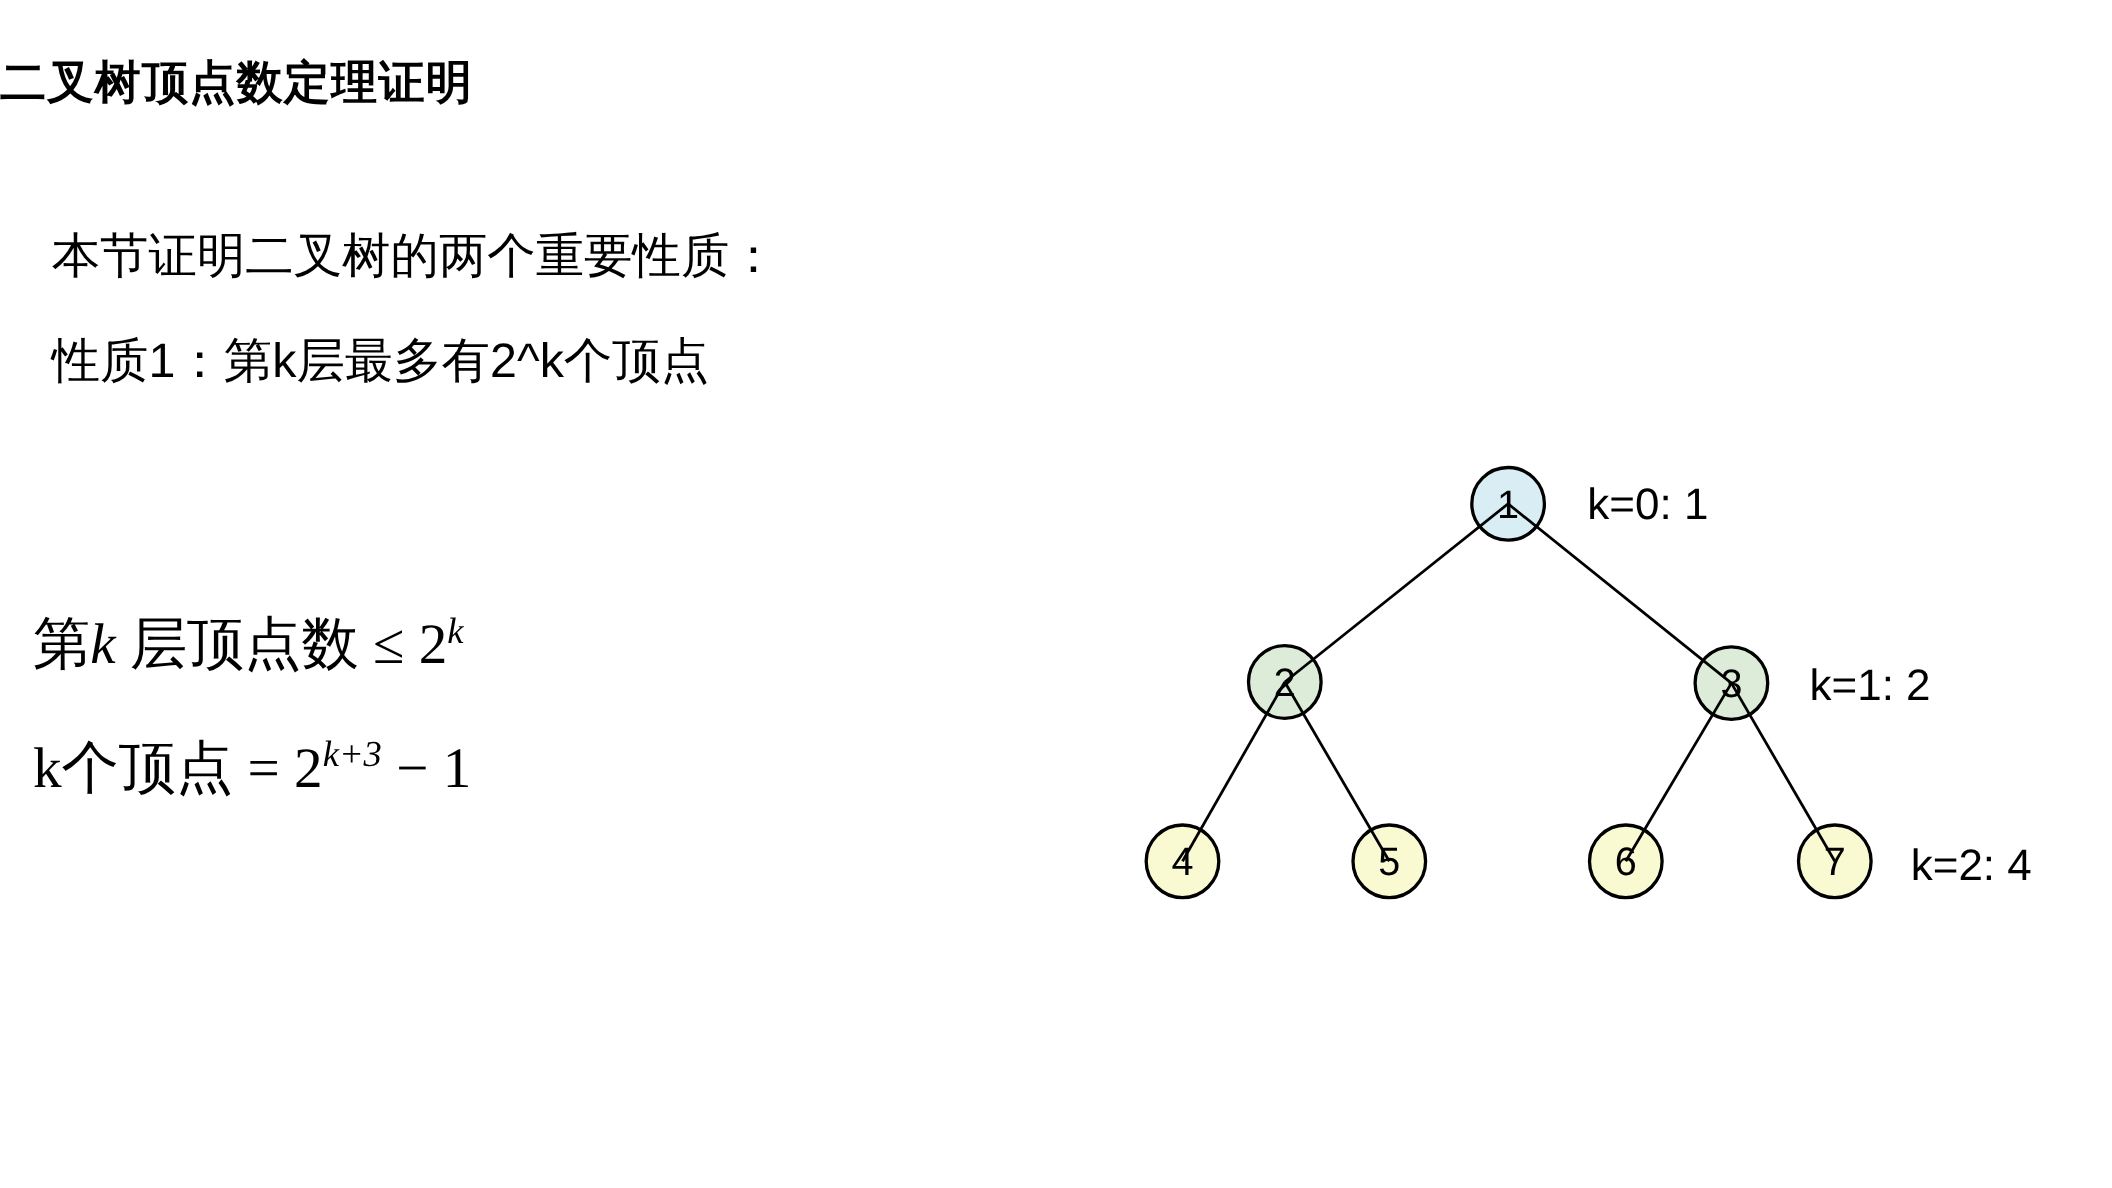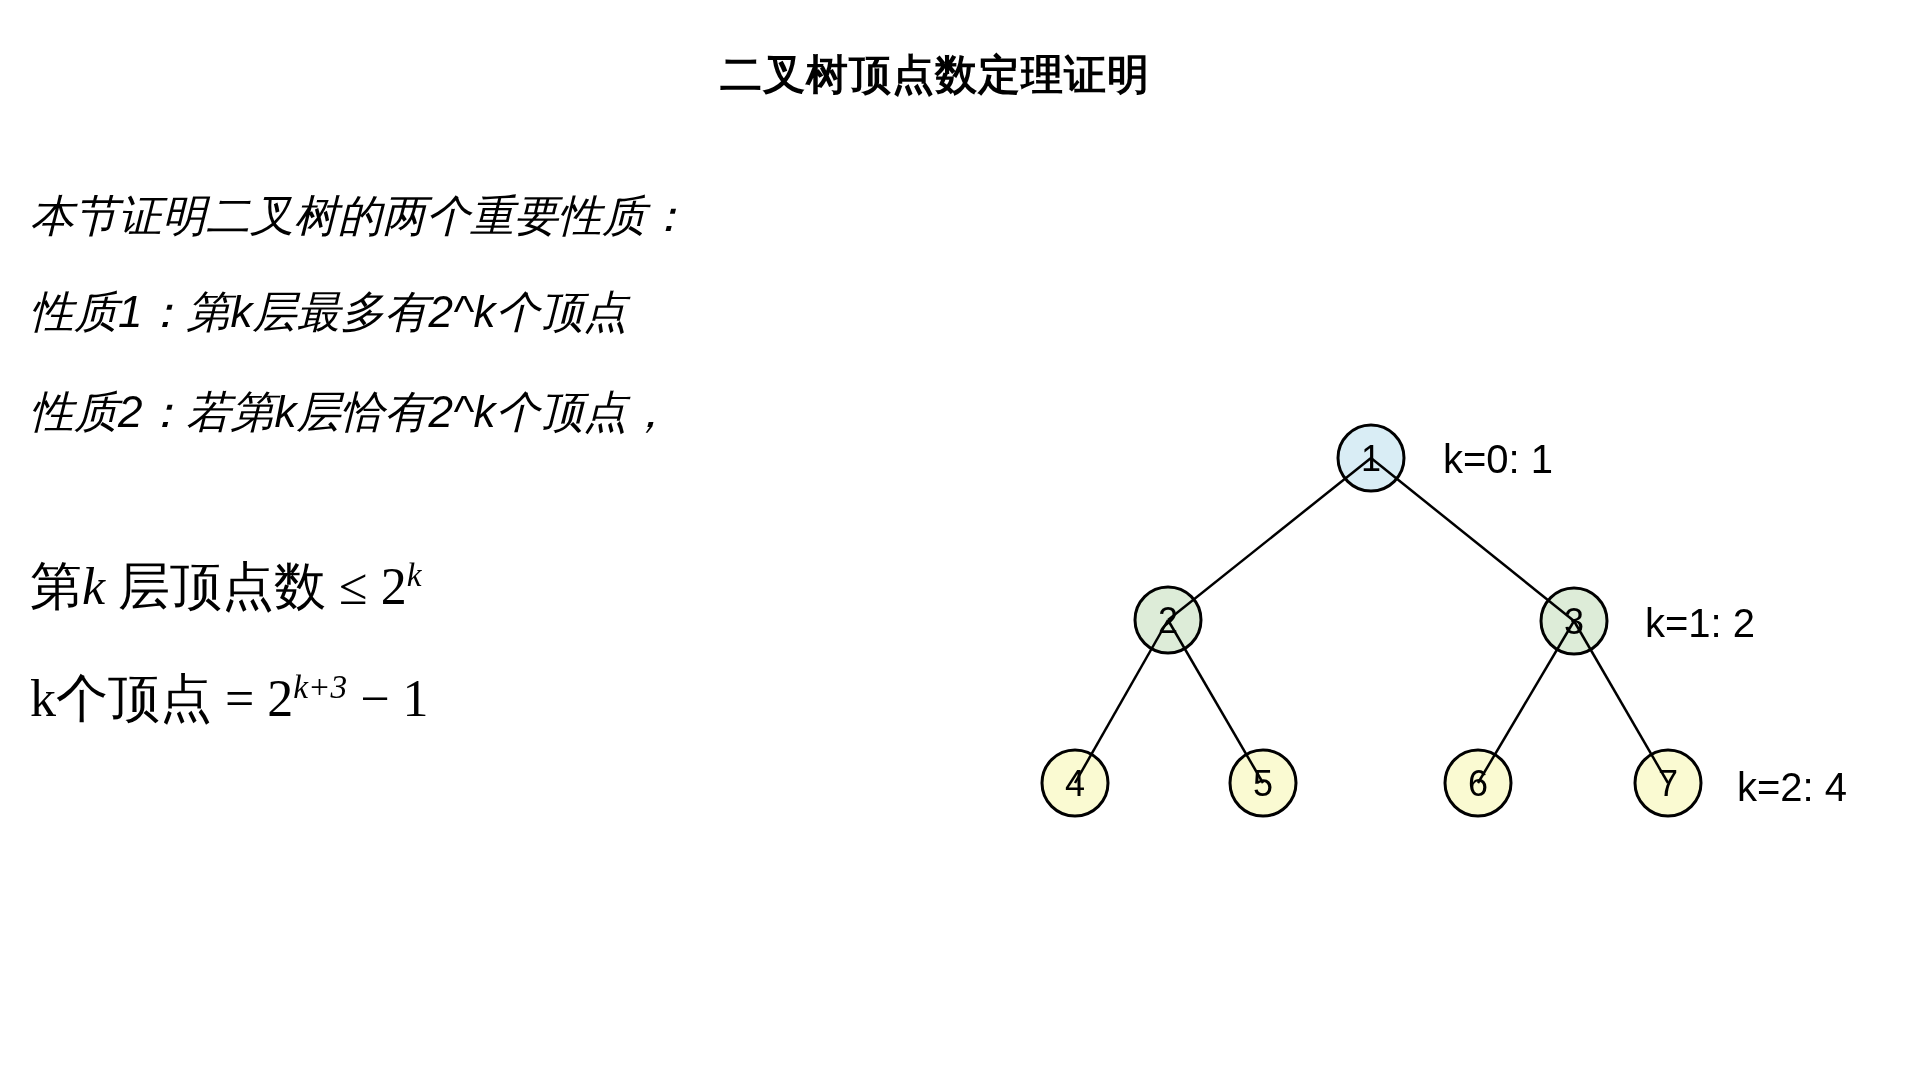--- a/index.html
+++ b/index.html
@@ -14,35 +14,33 @@
     overflow: hidden;
     font-family: "Liberation Sans", "DejaVu Sans", sans-serif;
     color: #000000;
   }
   .page-title {
     position: absolute;
     top: 52px;
     left: 0;
     width: 1870px;
     margin: 0;
-    text-align: center;
     font-size: 42px;
     font-weight: 700;
     line-height: 1.1;
     letter-spacing: 1px;
   }
   .text-line {
     position: absolute;
     left: 30px;
-    margin: 0;
+    margin: 17px;
     font-size: 44px;
     font-weight: 400;
     line-height: 1.2;
     white-space: nowrap;
-    font-style: italic;
   }
   .intro   { top: 190px; }
   .prop1   { top: 286px; }
   .prop2   { top: 376px; line-height: 72px; }
   .formula {
     position: absolute;
     left: 30px;
     margin: 0;
     font-family: "Liberation Serif", "DejaVu Serif", serif;
     font-size: 52px;
@@ -87,21 +85,21 @@
 </style>
 </head>
 <body>
 
 <h1 class="page-title">二叉树顶点数定理证明</h1>
 
 <p class="text-line intro">本节证明二叉树的两个重要性质：</p>
 
 <p class="text-line prop1">性质1：第k层最多有2^k个顶点</p>
 
-<p class="text-line prop2"><span>性质2：若第k层恰有2^k个顶点，</span><br></p>
+<p class="text-line prop2"><br></p>
 
 <div class="formula f1"><span>第</span><span class="var">k</span><span> 层顶点数 </span><span>≤ </span><span>2</span><sup>k</sup></div>
 
 <div class="formula f2"><span>k个顶点 </span><span>= </span><span>2</span><sup>k+3</sup><span> − 1</span></div>
 
 <svg class="tree-svg" id="tree-svg" width="1920" height="1080" viewBox="0 0 1920 1080">
     <circle cx="1371" cy="458" r="33" fill="#d9edf5"></circle>
     <circle cx="1168" cy="620" r="33" fill="#ddecd8"></circle>
     <circle cx="1574" cy="621" r="33" fill="#ddecd8"></circle>
     <circle cx="1075" cy="783" r="33" fill="#fafad2"></circle>

